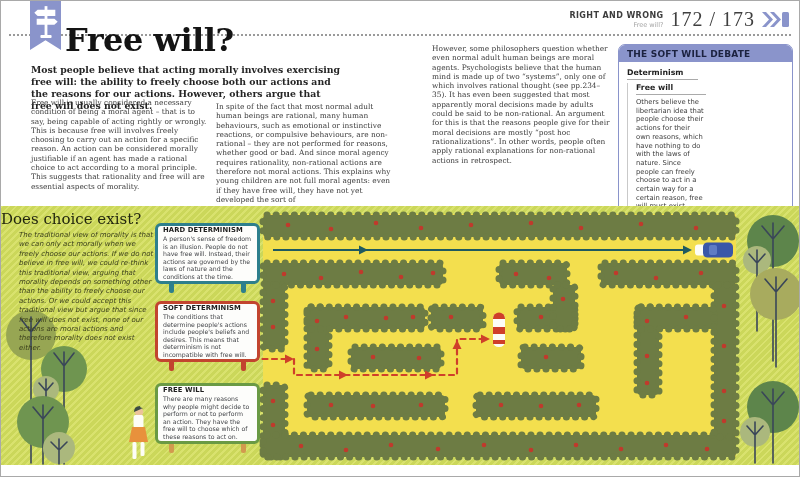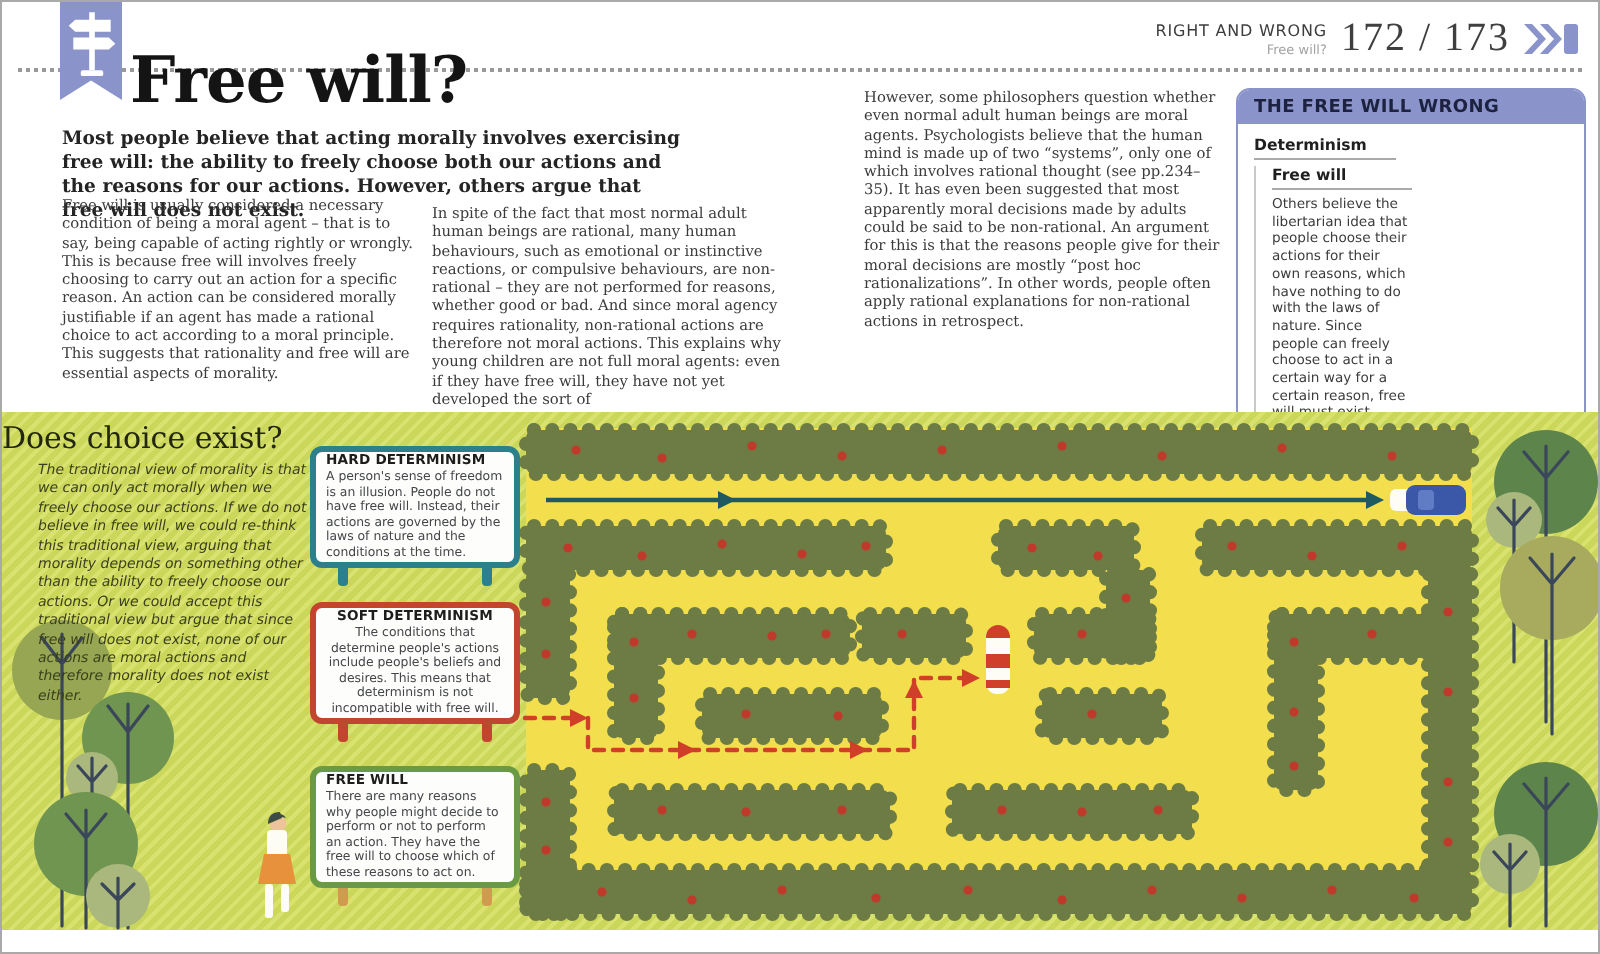--- a/index.html
+++ b/index.html
@@ -7,21 +7,21 @@
     --teal:#1f5a60; --dashred:#cf3f2a; --car:#3a57a8;
     --grass1:#cbd75a; --grass2:#d9e26e; --ink:#2b2b2b;
   }
   *{margin:0;padding:0;box-sizing:border-box;}
   body{font-family:"DejaVu Sans",sans-serif;background:#e8e8e8;}
   #page{position:relative;width:800px;height:477px;background:#fff;border:1px solid #a9a9a9;overflow:hidden;}
 
   
   .hdr{position:absolute;top:7px;right:10px;display:flex;align-items:flex-start;gap:7px;}
   .hdr-kicker-block{text-align:right;padding-top:3px;}
-  .hdr-kicker{font-size:8px;font-weight:normal;letter-spacing:.4px;color:#3d3d3d;font-family:"DejaVu Sans",sans-serif;}
+  .hdr-kicker{font-size:8px;font-weight:bold;letter-spacing:.4px;color:#3d3d3d;font-family:"DejaVu Sans",sans-serif;}
   .hdr-running{font-size:6.5px;color:#a3a3a3;margin-top:1px;}
   .hdr-pages{font-family:"Liberation Serif",serif;font-size:20px;color:#3f3f3f;line-height:22px;letter-spacing:1px;}
   .dotted-rule{position:absolute;top:33px;left:8px;right:8px;border-top:2px dotted #9a9a9a;}
 
   
   .banner{position:absolute;left:29px;top:0;width:31px;height:49px;background:var(--accent);
           clip-path:polygon(0 0,100% 0,100% 100%,50% 80%,0 100%);display:flex;justify-content:center;}
   .title{position:absolute;left:64px;top:20px;font-family:"DejaVu Serif",serif;font-weight:bold;
          font-size:32px;color:#141414;letter-spacing:-.5px;}
   .intro{position:absolute;left:30px;top:63px;width:312px;font-family:"DejaVu Serif",serif;
@@ -101,21 +101,21 @@
     <p>Free will is usually considered a necessary condition of being a moral agent – that is to say, being capable of acting rightly or wrongly. This is because free will involves freely choosing to carry out an action for a specific reason. An action can be considered morally justifiable if an agent has made a rational choice to act according to a moral principle. This suggests that rationality and free will are essential aspects of morality.</p>
   </div>
   <div class="col" id="col2">
     <p>In spite of the fact that most normal adult human beings are rational, many human behaviours, such as emotional or instinctive reactions, or compulsive behaviours, are non-rational – they are not performed for reasons, whether good or bad. And since moral agency requires rationality, non-rational actions are therefore not moral actions. This explains why young children are not full moral agents: even if they have free will, they have not yet developed the sort of</p>
   </div>
   <div class="col" id="col3">
     <p>However, some philosophers question whether even normal adult human beings are moral agents. Psychologists believe that the human mind is made up of two “systems”, only one of which involves rational thought (see pp.234–35). It has even been suggested that most apparently moral decisions made by adults could be said to be non-rational. An argument for this is that the reasons people give for their moral decisions are mostly “post hoc rationalizations”. In other words, people often apply rational explanations for non-rational actions in retrospect.</p>
   </div>
 
   <div class="debate">
-    <div class="debate-hd">THE FREE WILL WRONG</div>
+    <div class="debate-hd">THE SOFT WILL DEBATE</div>
     <div class="debate-body">
       <div class="debate-col">
         <h4>Determinism</h4>
       </div>
       <div class="debate-col">
         <h4>Free will</h4>
         <p>Others believe the libertarian idea that people choose their actions for their own reasons, which have nothing to do with the laws of nature. Since people can freely choose to act in a certain way for a certain reason, free will must exist.</p>
       </div>
     </div>
   </div>
@@ -281,21 +281,21 @@
     <div class="sign" style="top: 17px; --c: #2e7f8c; --legc: #2e7f8c;">
       <div class="sign-body">
         <h5>HARD DETERMINISM</h5>
         <p>A person's sense of freedom is an illusion. People do not have free will. Instead, their actions are governed by the laws of nature and the conditions at the time.</p>
       </div>
       <div class="legs">
           <span></span>
           <span></span>
         </div>
     </div>
-    <div class="sign" style="top: 95px; text-align: center; --c: #c2452f; --legc: #c2452f;">
+    <div class="sign" style="top: 95px; --c: #c2452f; --legc: #c2452f;">
       <div class="sign-body">
         <h5>SOFT DETERMINISM</h5>
         <p>The conditions that determine people's actions include people's beliefs and desires. This means that determinism is not incompatible with free will.</p>
       </div>
       <div class="legs">
           <span></span>
           <span></span>
         </div>
     </div>
     <div class="sign" style="top: 177px; --c: #6a9a44; --legc: #d29a4e;">

